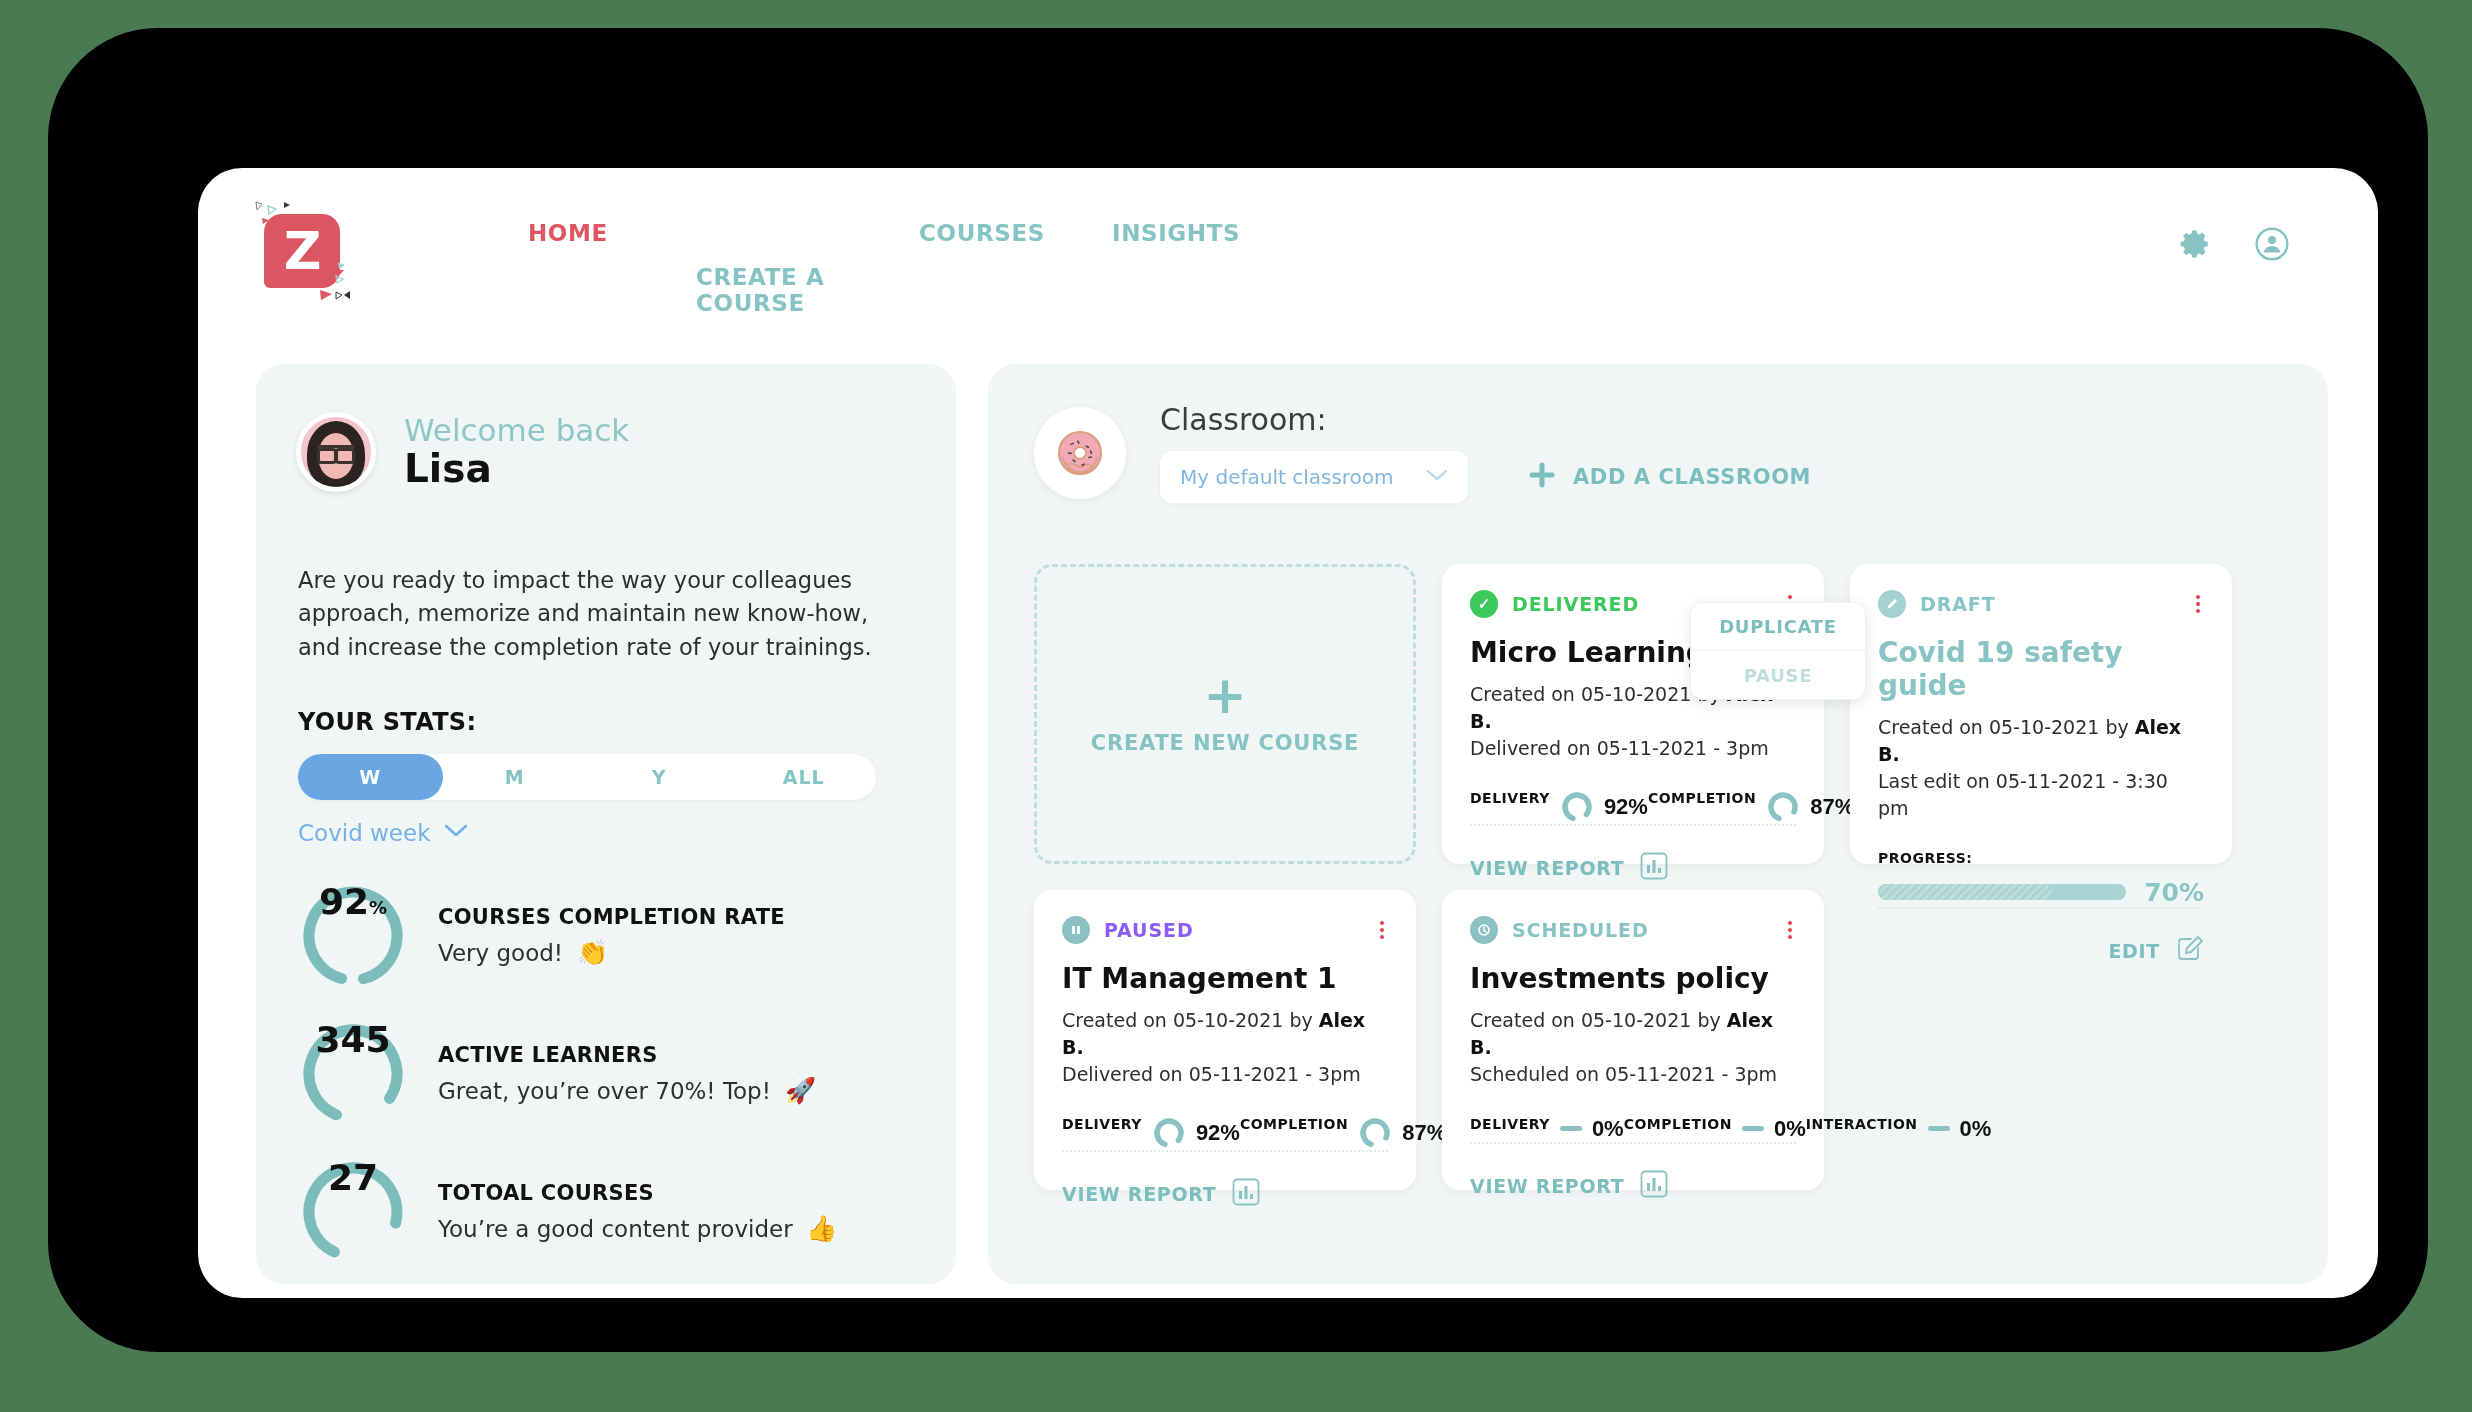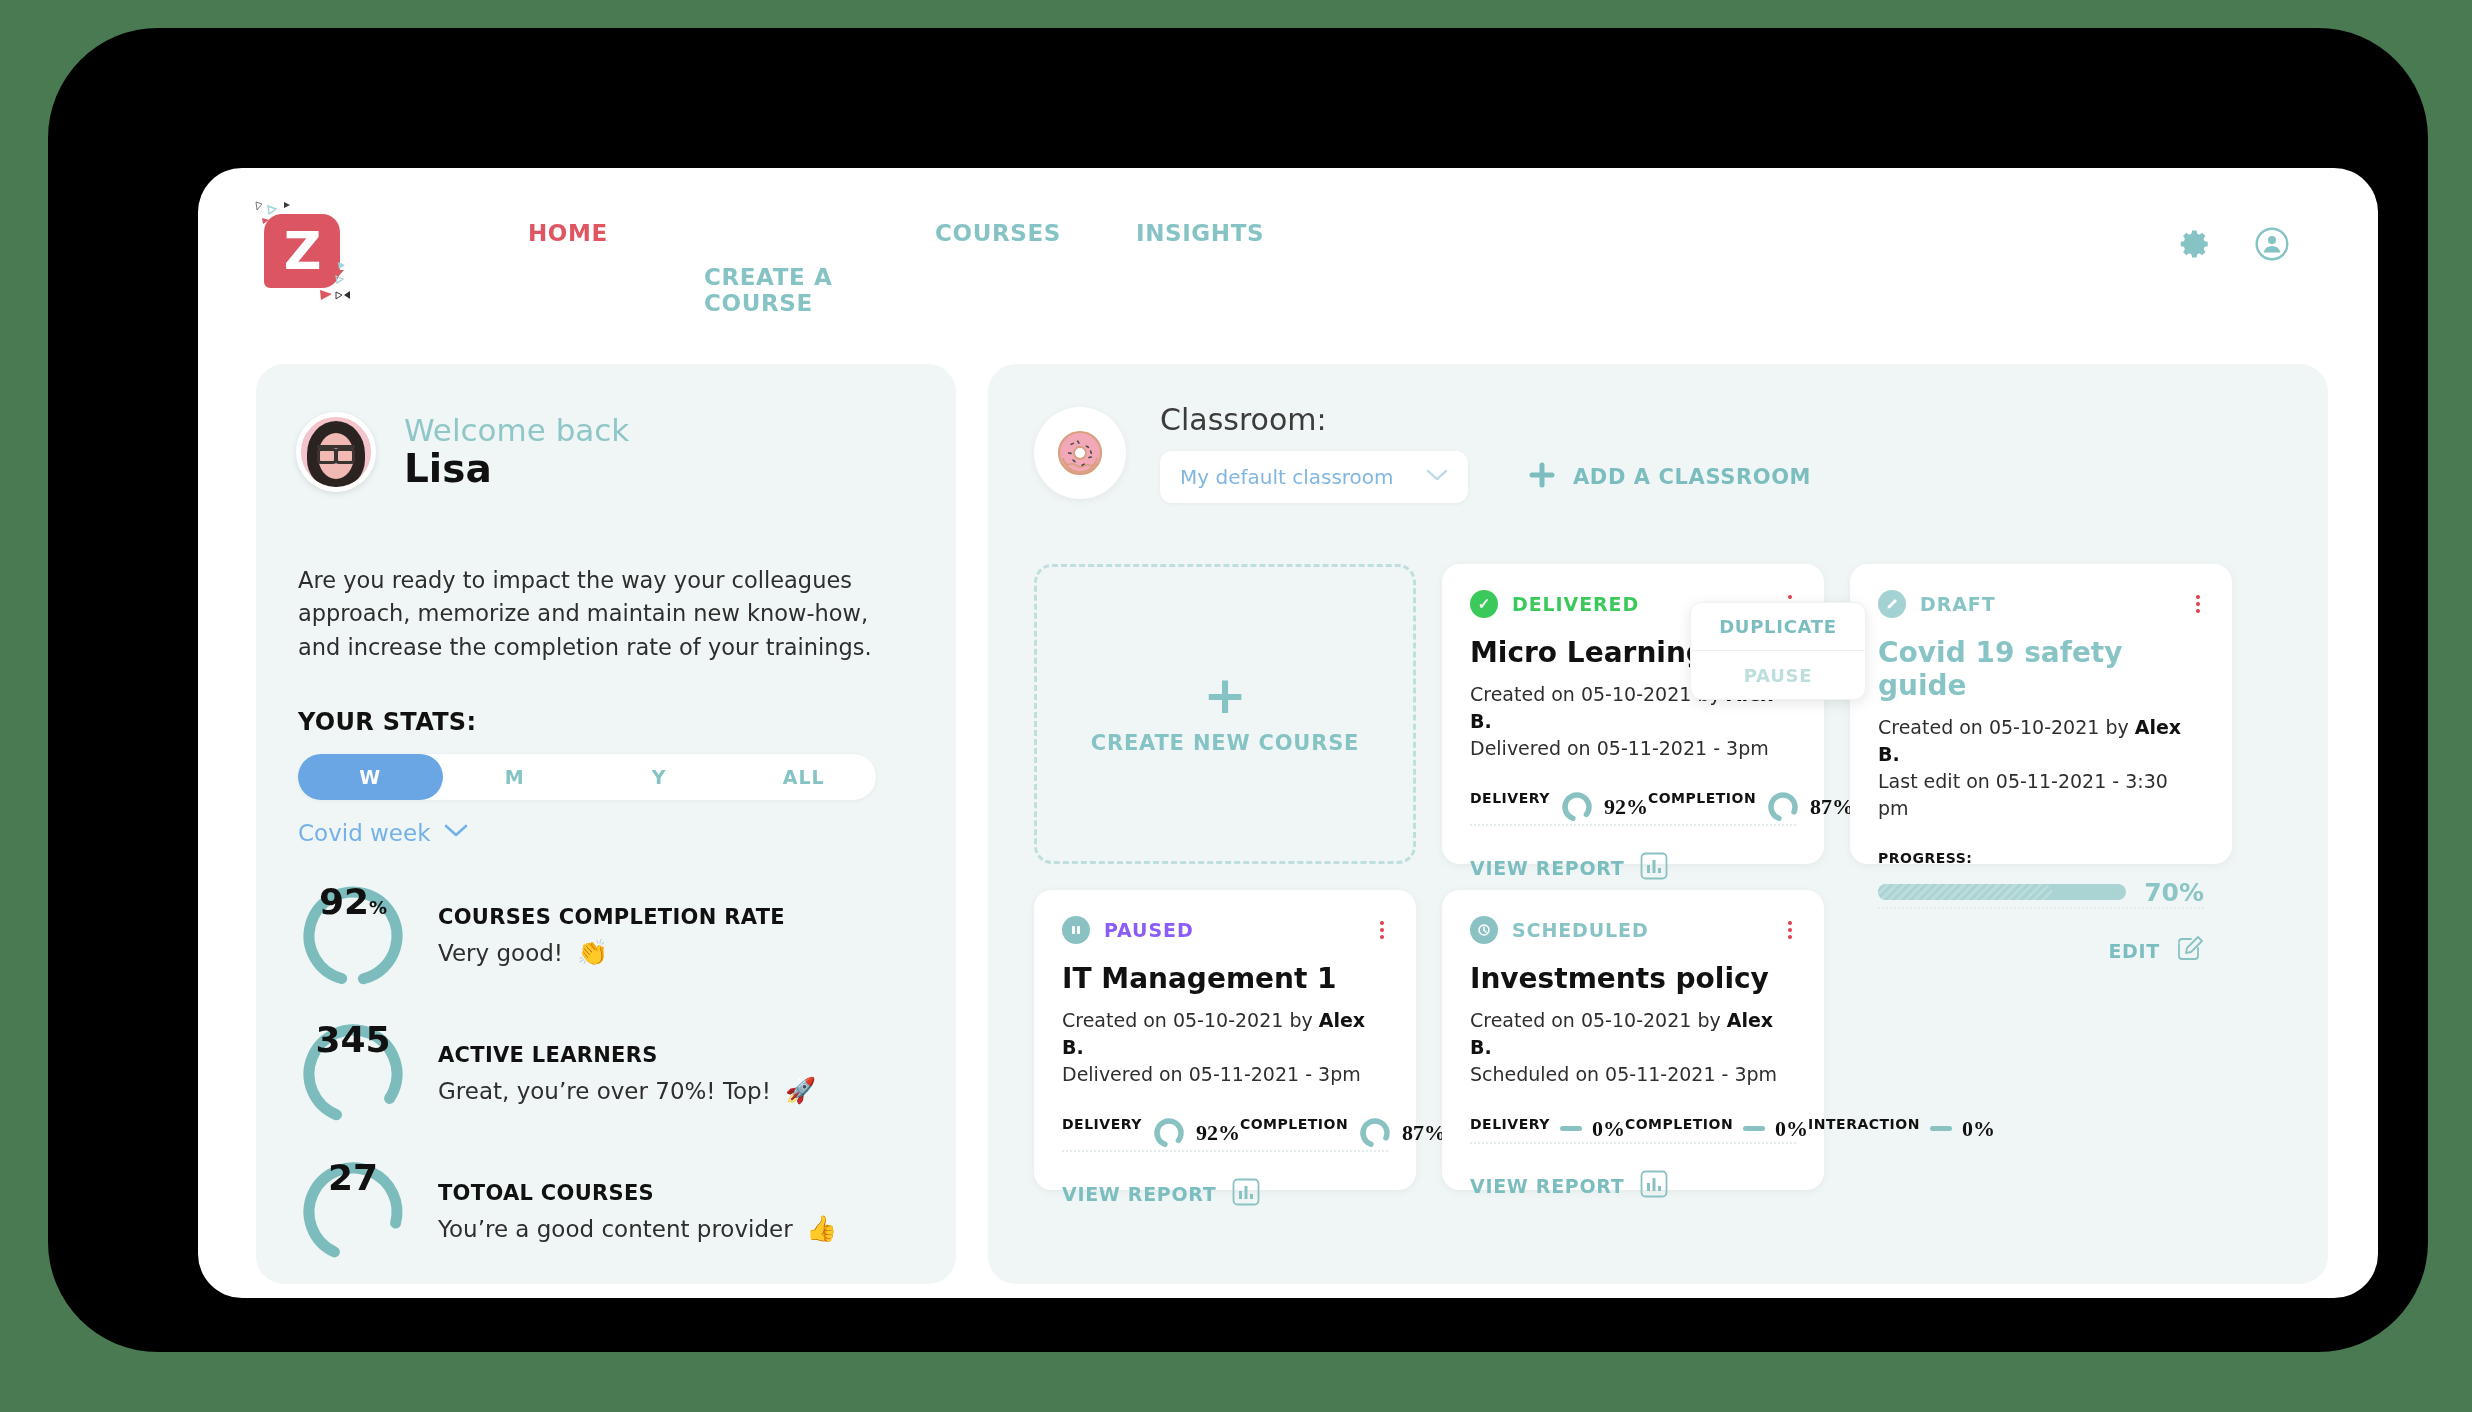--- a/index.html
+++ b/index.html
@@ -50,21 +50,21 @@
   }
   #logo-tail {
     position: absolute; left: 80px; top: 74px;
     width: 0; height: 0;
     border-left: 14px solid #DC5562;
     border-bottom: 16px solid transparent;
   }
 
   #nav-links {
     position: absolute; left: 330px; top: 52px;
-    display: flex; gap: 16px;
+    display: flex; gap: 8px;
   }
   .nav-link {
     font-size: 23px; font-weight: 700; letter-spacing: 0.6px;
     color: #85C3C5; text-decoration: none; cursor: pointer;
     font-family: "DejaVu Sans", sans-serif;
   }
   .nav-link.active { color: #E05562; }
   #nav-home { width: 160px; }
   #nav-create { width: 215px; margin-top: 44px; }
   #nav-learners { width: 185px; }
@@ -297,21 +297,21 @@
 
   .metrics { display: flex; justify-content: space-between; }
   .metric { display: flex; flex-direction: row; gap: 10px; }
   .metric-label {
     font-size: 14px; font-weight: 700; color: #111; letter-spacing: .5px;
     font-family: "DejaVu Sans", sans-serif;
   }
   .metric-val { display: flex; align-items: center; gap: 10px; }
   .metric-num {
     font-size: 22px; font-weight: 700; color: #111;
-    font-family: Liberation Serif, serif;
+    font-family: Liberation Sans, sans-serif;
   }
   .mini-dash { width: 22px; height: 5px; border-radius: 3px; background: #8AC2C4; }
 
   .card-footer {
     margin-top: 14px; display: flex; align-items: center; gap: 16px;
     cursor: pointer;
   }
   .card-footer.right { justify-content: flex-end; }
   .footer-lbl {
     font-size: 19px; font-weight: 700; color: #7CBEC0; letter-spacing: .7px;

